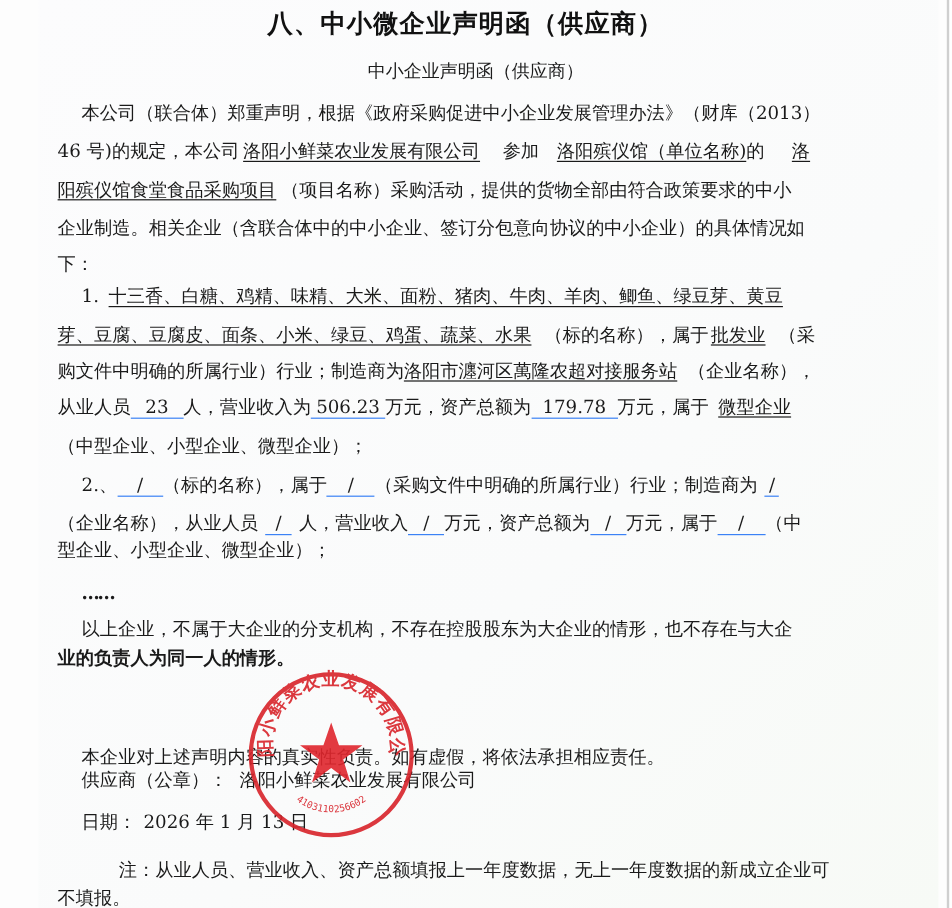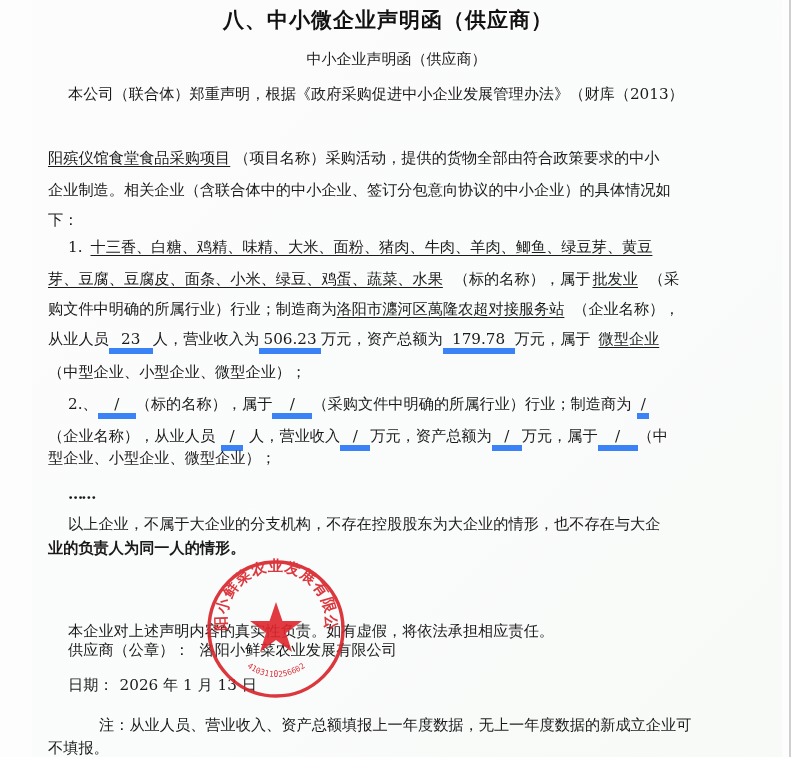--- a/index.html
+++ b/index.html
@@ -62,21 +62,21 @@
       line-height: 20px;
     }
     .indent { left: 68px; }
     .u {
       text-decoration: underline;
       text-underline-offset: 3px;
       text-decoration-thickness: 1px;
     }
     .blank {
       display: inline-block;
-      border-bottom: 6px solid #3b82f6;
+      border-bottom: 1px solid #3b82f6;
       text-align: center;
       line-height: 18px;
     }
     .seal {
       position: absolute;
       left: 205px;
       top: 558px;
       width: 142px;
       height: 142px;
       pointer-events: none;
@@ -87,20 +87,26 @@
 <body>
 
 <div class="page">
   <div class="page-inner"></div>
 
   <div class="title">八、中小微企业声明函（供应商）</div>
   <div class="subtitle">中小企业声明函（供应商）</div>
 
   <div class="line indent" style="top:84px;">
     <span>本公司（联合体）郑重声明，根据《政府采购促进中小企业发展管理办法》（财库（2013）</span>
+  </div>
+  <div class="line" style="top:116px;">
+    <span>46 号)的规定，本公司</span><span class="u" style="margin-left:3px;">洛阳小鲜菜农业发展有限公司</span>
+    <span style="margin-left:14px;">参加</span>
+    <span class="u" style="margin-left:10px;">洛阳殡仪馆（单位名称)</span><span>的</span>
+    <span class="u" style="margin-left:18px;">洛</span>
   </div>
   <div class="line" style="top:148px;">
     <span class="u">阳殡仪馆食堂食品采购项目</span><span style="margin-left:4px;">（项目名称）采购活动，提供的货物全部由符合政策要求的中小</span>
   </div>
   <div class="line" style="top:180px;">
     <span>企业制造。相关企业（含联合体中的中小企业、签订分包意向协议的中小企业）的具体情况如</span>
   </div>
   <div class="line" style="top:210px;">
     <span>下：</span>
   </div>

